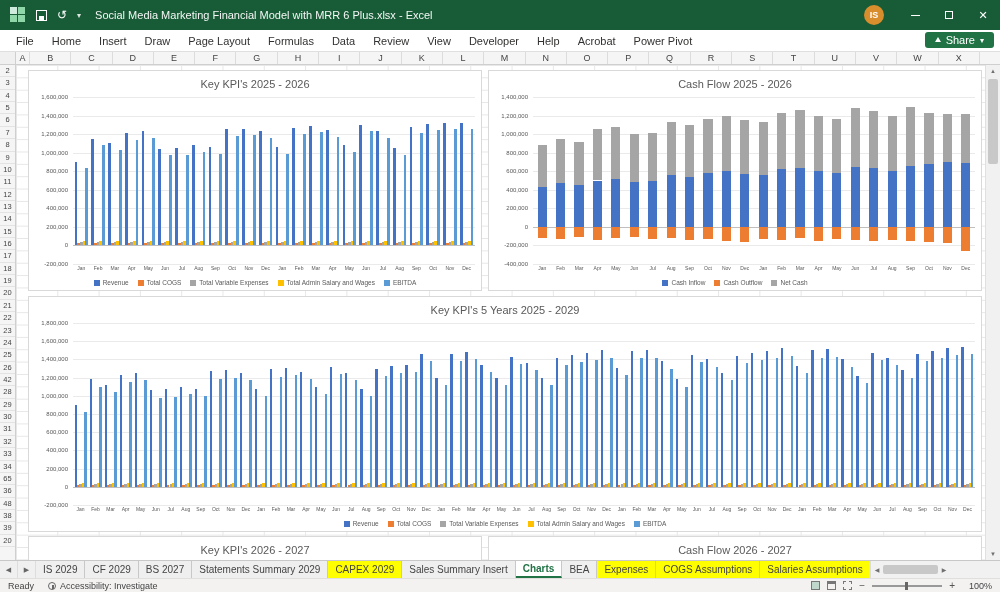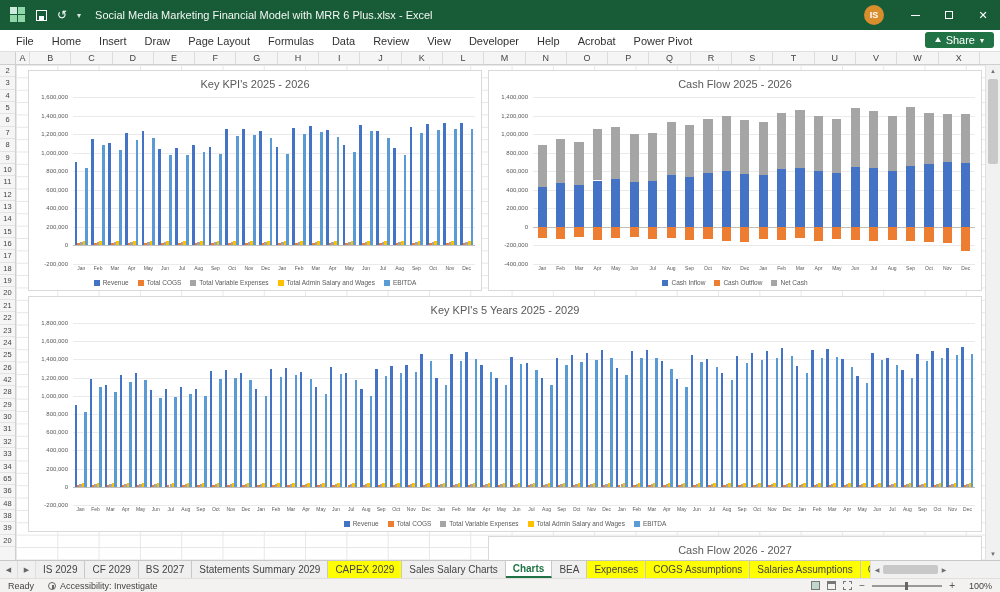--- a/index.html
+++ b/index.html
@@ -968,41 +968,44 @@
           <span class="lg-item">
             <span class="lg-sq" style="background: rgb(255, 192, 0);"></span>
             <span>Total Admin Salary and Wages</span>
           </span>
           <span class="lg-item">
             <span class="lg-sq" style="background: rgb(91, 155, 213);"></span>
             <span>EBITDA</span>
           </span>
         </div>
       </div>
+    <div class="chart" id="chart3">
+        <div class="chart-title">Key KPI's 2026 - 2027</div>
+      </div>
     <div class="chart" id="chart4">
         <div class="chart-title">Cash Flow 2026 - 2027</div>
       </div>
 
     <div class="v-scroll">
       <div class="v-arrow">▲</div>
       <div class="v-thumb"></div>
       <div class="v-arrow bottom">▼</div>
     </div>
   </div>
 
   <div class="tabbar">
     <div class="tab-nav">◀</div>
     <div class="tab-nav">▶</div>
     <div class="stabs" id="sheet-tabs">
         <div class="stab">IS 2029</div>
         <div class="stab">CF 2029</div>
         <div class="stab">BS 2027</div>
         <div class="stab">Statements Summary 2029</div>
         <div class="stab yellow">CAPEX 2029</div>
-        <div class="stab">Sales Salary Charts</div>
+        <div class="stab">Sales Summary Insert</div>
         <div class="stab active">Charts</div>
         <div class="stab">BEA</div>
         <div class="stab yellow">Expenses</div>
         <div class="stab yellow">COGS Assumptions</div>
         <div class="stab yellow">Salaries Assumptions</div>
         <div class="stab yellow">Calcula</div>
       </div>
     <div class="add-tab">+</div>
     <div class="h-scroll">
       <div class="h-arrow">◀</div>

